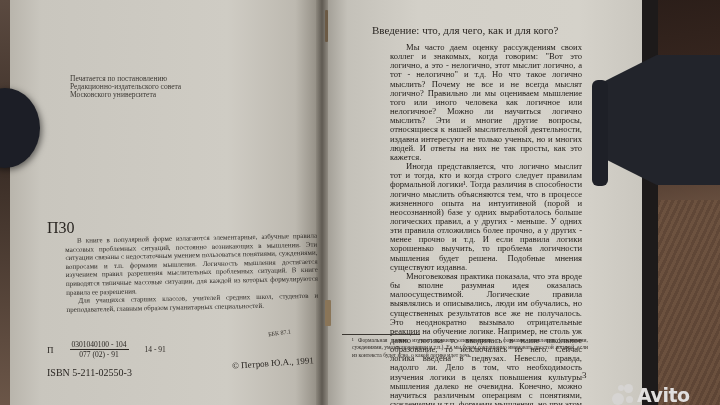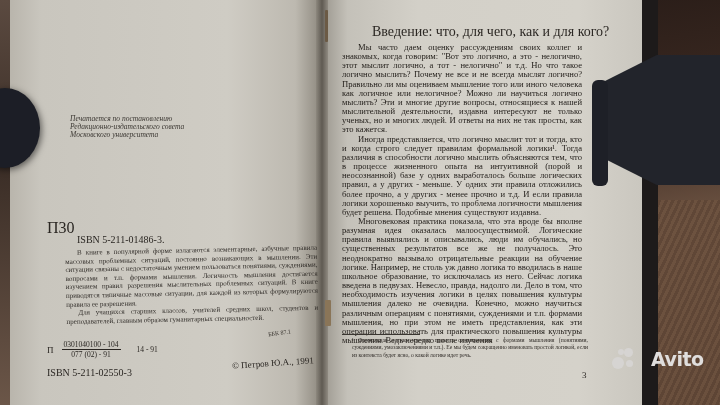--- a/index.html
+++ b/index.html
@@ -23,44 +23,44 @@
   .staple { position: absolute; left: 325px; width: 3px; background: #6b5a45; border-radius: 1px; }
 
   .clip-left { position: absolute; left: -30px; top: 88px; width: 70px; height: 80px;
     background: #1c1e26; border-radius: 50%; box-shadow: 2px 2px 6px rgba(0,0,0,.5); }
   .clip-right-bar { position: absolute; left: 592px; top: 80px; width: 16px; height: 106px;
     background: #1e2027; border-radius: 6px; }
   .clip-right-body { position: absolute; left: 605px; top: 55px; width: 115px; height: 130px;
     background: #22242b; clip-path: polygon(0 20%, 45% 0, 100% 0, 100% 100%, 45% 100%, 0 80%); }
 
   .serif { font-family: "Liberation Serif", "DejaVu Serif", serif; color: #2a2622; }
-  .imprint { position: absolute; left: 70px; top: 75px; font-size: 7.5px; font-style: italic; line-height: 8px; color: #3c3833; margin-top: 40px; }
+  .imprint { position: absolute; left: 70px; top: 75px; font-size: 7.5px; line-height: 8px; color: #3c3833; }
   .catalog { position: absolute; left: 47px; top: 222px; width: 270px; }
   .author-line { font-size: 7px; font-weight: bold; margin-left: 20px; }
   .cat-row { display: flex; font-size: 16px; line-height: 12px; }
   .cat-code { width: 20px; }
   .cat-indent { margin-left: 20px; font-size: 10px; line-height: 12px; }
   .annot { margin-left: 18px; margin-top: 3px; font-size: 7px; line-height: 8.6px; text-align: justify; color: #312d29; transform: rotate(-1.2deg); transform-origin: left top; }
   .annot p { text-indent: 12px; }
   .bbk { position: absolute; left: 268px; top: 330px; font-size: 6px; transform: rotate(-8deg); color: #3a3631; }
   .index-block { position: absolute; left: 47px; top: 340px; display: flex; align-items: center; font-size: 9px; }
-  .frac { display: inline-flex; flex-direction: column; align-items: center; font-size: 7.5px; margin-left: 8px; }
+  .frac { display: inline-flex; flex-direction: column; align-items: center; font-size: 7.5px; margin-left: 16px; }
   .frac .num { border-bottom: 1px solid #2a2622; padding: 0 2px; }
   .frac-tail { font-size: 7.5px; margin-left: 16px; }
   .isbn-bottom { position: absolute; left: 47px; top: 367px; font-size: 10px; }
   .copyright { position: absolute; left: 232px; top: 358px; font-size: 9px; transform: rotate(-4deg); }
 
-  .heading { position: absolute; left: 372px; top: 24px; font-size: 14px; color: #2c2824; }
+  .heading { position: absolute; left: 372px; top: 24px; font-size: 11px; color: #2c2824; }
   .body-text { position: absolute; left: 342px; top: 43px; width: 240px; font-size: 8.6px; line-height: 9.15px; text-align: justify; color: #25211d; }
-  .body-text p { text-indent: 16px; }
+  .body-text p { text-indent: 16px; margin-left: 48px; }
   .fn-rule { position: absolute; left: 342px; top: 334px; width: 78px; height: 1px; background: #3a3631; }
   .footnote { position: absolute; left: 352px; top: 337px; width: 236px; font-size: 5.6px; line-height: 7.4px; color: #302c28; text-align: justify; }
   .page-num { position: absolute; left: 582px; top: 370px; font-size: 9px; }
 
-  .watermark { position: absolute; left: 612px; top: 348px; display: flex; align-items: center; gap: 17px; justify-content: flex-end; }
+  .watermark { position: absolute; left: 612px; top: 384px; display: flex; align-items: center; gap: 3px; justify-content: flex-end; }
   .dots { position: relative; width: 22px; height: 22px; }
   .dot { position: absolute; border-radius: 50%; background: #d6d4d2; }
   .wm-text { font-family: "DejaVu Sans", sans-serif; font-weight: bold; font-size: 19px; color: #e0dedd; letter-spacing: -0.5px; }
 </style>
 </head>
 <body>
 
 <div class="scene">
   <div class="bg-left"></div>
   <div class="bg-right-dark"></div>
@@ -76,21 +76,20 @@
   <div class="imprint serif">
     <div>Печатается по постановлению</div>
     <div>Редакционно-издательского совета</div>
     <div>Московского университета</div>
   </div>
 
   <div class="catalog serif">
     <div class="cat-row">
       <span class="cat-code">П30</span>
     </div>
-    <div class="cat-indent" style="margin-left:30px">ISBN 5-211-01486-3.</div>
     <div class="annot">
       <p>В книге в популярной форме излагаются элементарные, азбучные правила массовых проблемных ситуаций, постоянно возникающих в мышлении. Эти ситуации связаны с недостаточным умением пользоваться понятиями, суждениями, вопросами и т.п. формами мышления. Логичность мышления достигается изучением правил разрешения мыслительных проблемных ситуаций. В книге приводятся типичные массовые ситуации, для каждой из которых формулируются правила ее разрешения.</p>
       <p>Для учащихся старших классов, учителей средних школ, студентов и преподавателей, главным образом гуманитарных специальностей.</p>
     </div>
   </div>
 
   <div class="bbk serif">ББК 87.1</div>
 
   <div class="index-block serif">
     <span>П</span>

